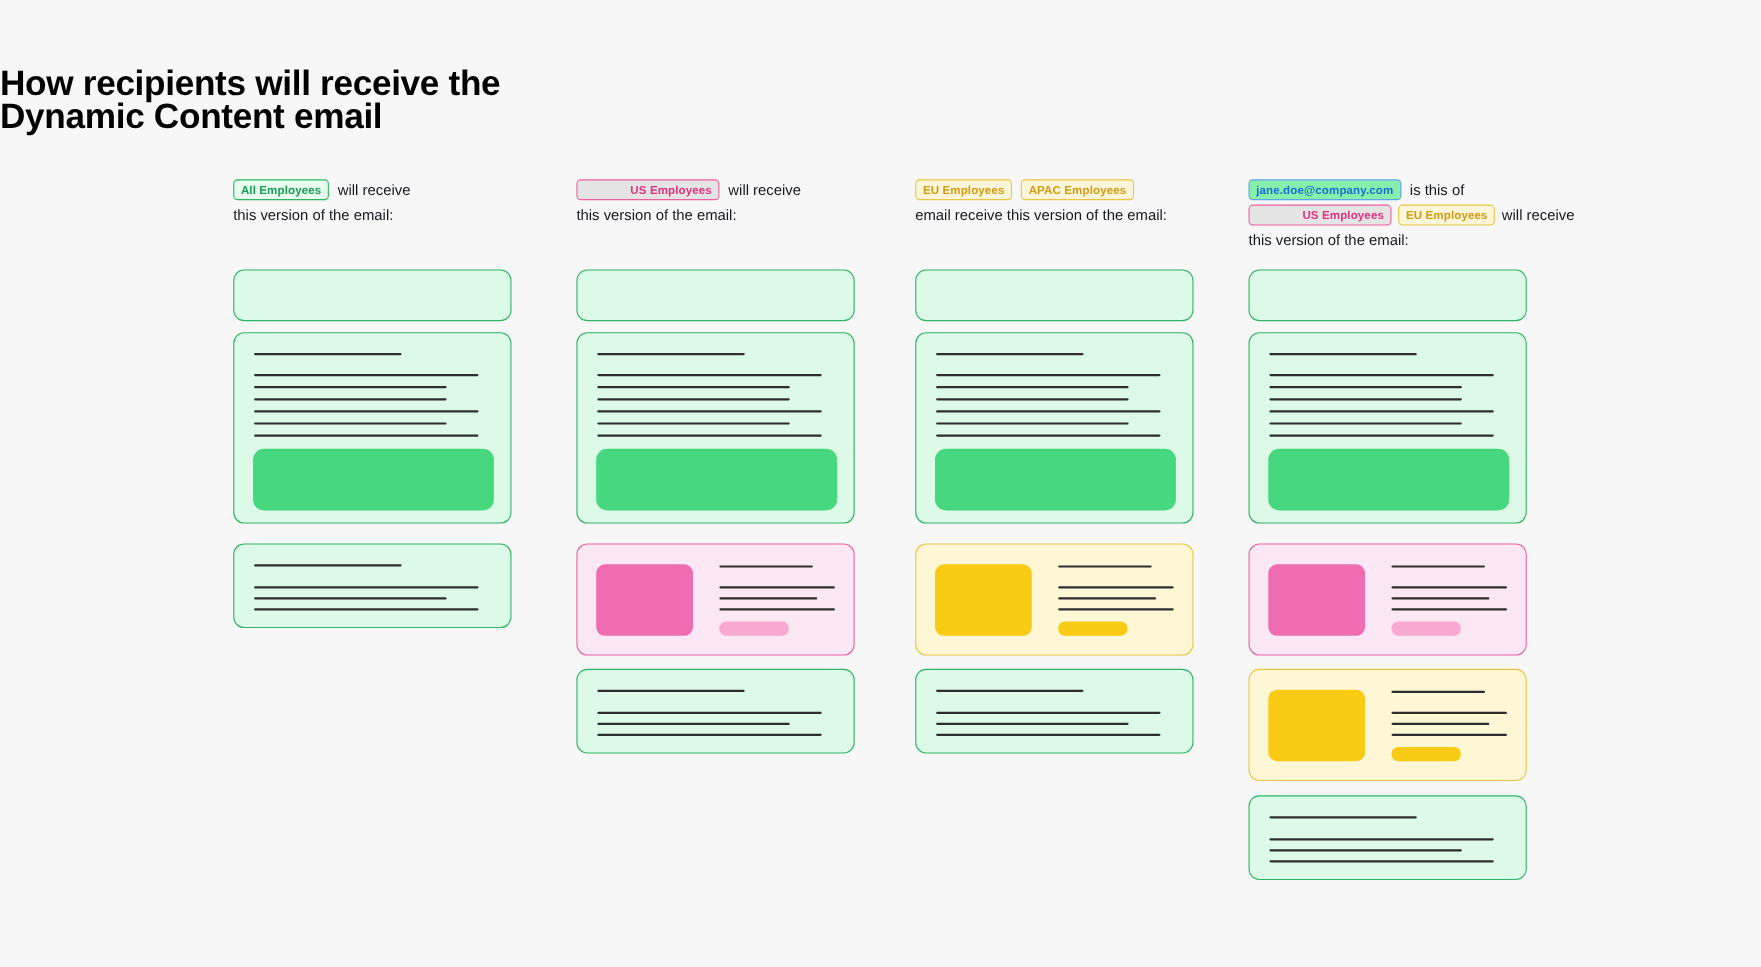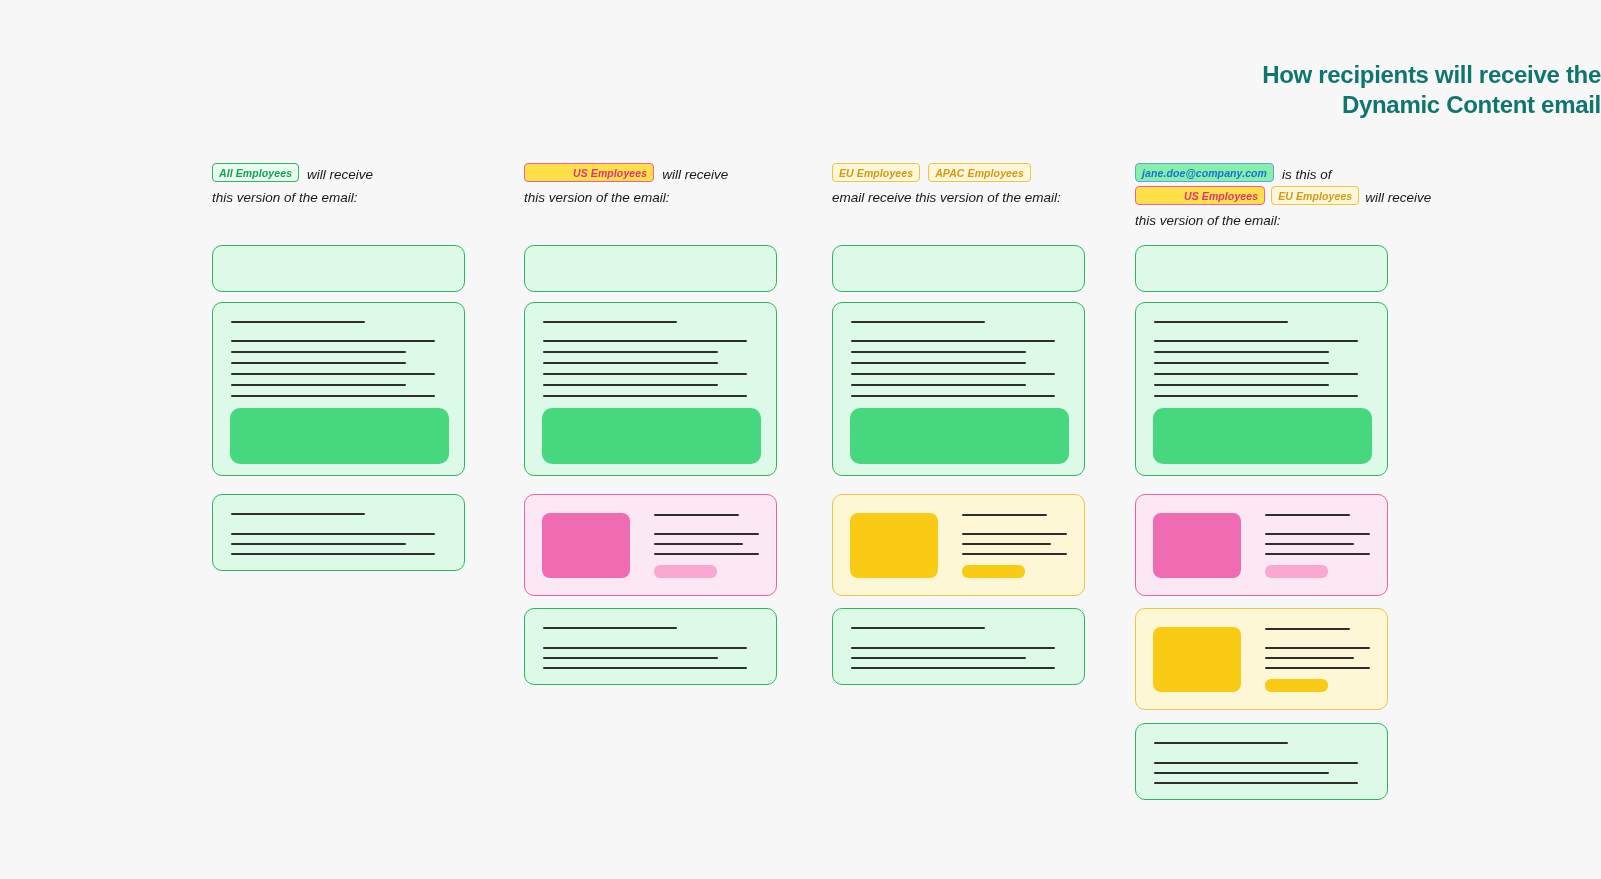--- a/index.html
+++ b/index.html
@@ -1,31 +1,31 @@
 <!DOCTYPE html>
 <html><head>
 <meta charset="utf-8">
 <style>
   html,body{margin:0;padding:0;}
   body{background:#f7f7f8;font-family:"Liberation Sans",sans-serif;}
   .canvas{position:relative;width:1601px;height:879px;background:#f7f7f8;overflow:hidden;}
 
-  .title{position:absolute;top:60px;left:0;width:100%;text-align:right;
-         font-size:24px;font-weight:700;line-height:30px;color:#0f766e;letter-spacing:-0.3px;}
+  .title{position:absolute;top:60px;left:0;width:100%;text-align:left;
+         font-size:32px;font-weight:700;line-height:30px;color:#000000;letter-spacing:-0.3px;}
 
   .col{position:absolute;top:163px;width:253px;height:660px;}
   .c1{left:212px}.c2{left:524px}.c3{left:832px}.c4{left:1135px}
 
   .hdr{display:flex;flex-direction:column;gap:4px;font-size:13.5px;color:#15181c;}
-  .hrow{display:flex;align-items:flex-end;gap:8px;height:19px;white-space:nowrap;font-style:italic;}
+  .hrow{display:flex;align-items:center;gap:8px;height:19px;white-space:nowrap;}
   .badge{display:inline-flex;align-items:center;font-size:10.5px;font-weight:700;
          padding:0 6px;height:19px;border-radius:4px;border:1.5px solid;
          box-sizing:border-box;letter-spacing:0.1px;}
   .badge.green{background:#e9fcf0;border-color:#2db563;color:#17a052;}
-  .badge.pink{background:#fde047;border-color:#f0609f;color:#e0337f;padding-left:48px;}
+  .badge.pink{background:#e5e5e5;border-color:#f0609f;color:#e0337f;padding-left:48px;}
   .badge.yellow{background:#fdf6d8;border-color:#e9c644;color:#d29b12;}
   .badge.blue{background:#86efac;border-color:#62a4e8;color:#1a6fd4;}
 
   .box{position:absolute;left:0;width:253px;box-sizing:border-box;
        border:1.5px solid;border-radius:10px;}
   .box.green{background:#ddfae8;border-color:#2db563;}
   .box.pink{background:#fce8f4;border-color:#ee61a2;}
   .box.yellow{background:#fdf7d6;border-color:#e9c644;}
 
   .s1{top:82px;height:47px}

